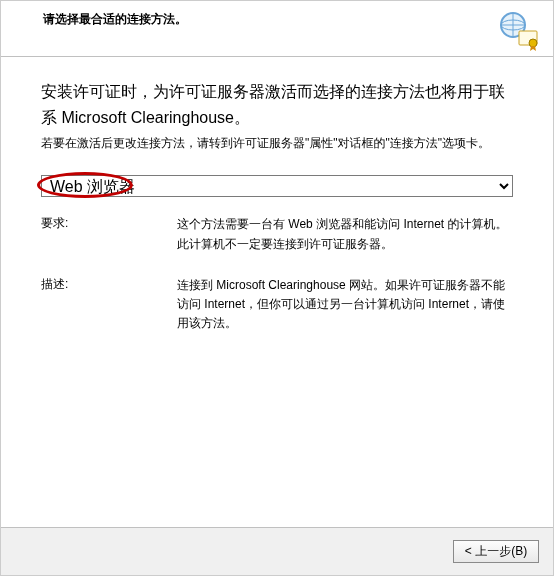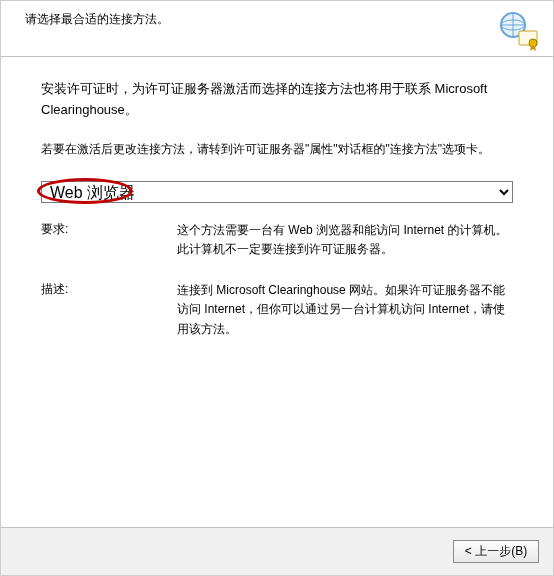--- a/index.html
+++ b/index.html
@@ -16,26 +16,26 @@
   .header {
     display: flex;
     justify-content: space-between;
     align-items: flex-start;
     padding: 10px 14px 14px 14px;
     border-bottom: 1px solid #c0c0c0;
     height: 56px;
   }
   .header-text { padding-top: 0; }
   .header-title { font-size: 12px; font-weight: bold; margin-bottom: 2px; }
-  .header-subtitle { font-size: 12px; margin-left: 10px; }
+  .header-subtitle { font-size: 12px; margin-left: 28px; font-weight: bold; }
   .header-icon { width: 40px; height: 40px; flex-shrink: 0; }
   .content {
     padding: 22px 40px 10px 40px;
   }
-  .intro { font-size: 13px; line-height: 1.6; margin-bottom: 19px; }
+  .intro { font-size: 16px; line-height: 1.6; margin-bottom: 4px; }
   .note { font-size: 12px; line-height: 1.6; margin-bottom: 22px; }
   .field-label { font-size: 12px; margin-bottom: 4px; display: block; }
   .select-wrap { position: relative; margin-bottom: 18px; }
   select.method {
     width: 100%;
     height: 22px;
     font-size: 16px;
     border: 1px solid #7a7a7a;
     background: #fff;
     padding: 1px 4px;

